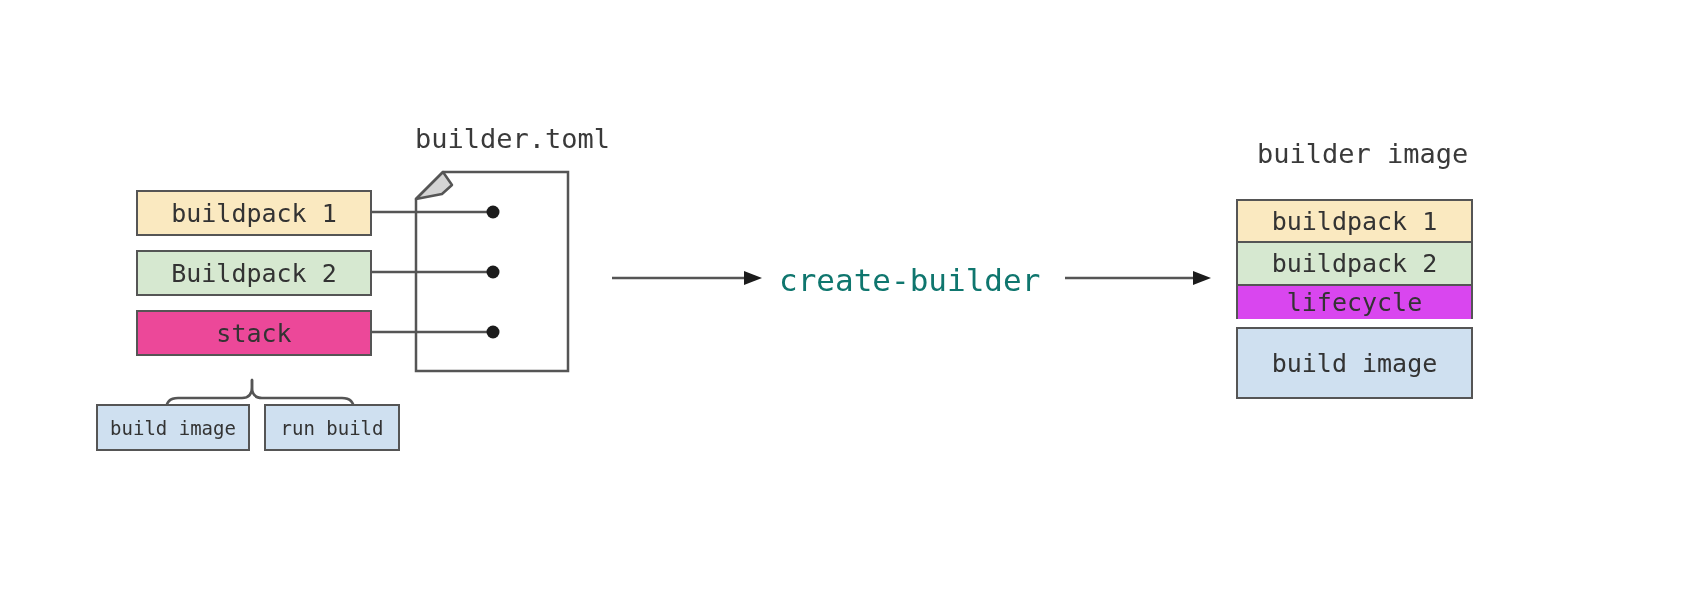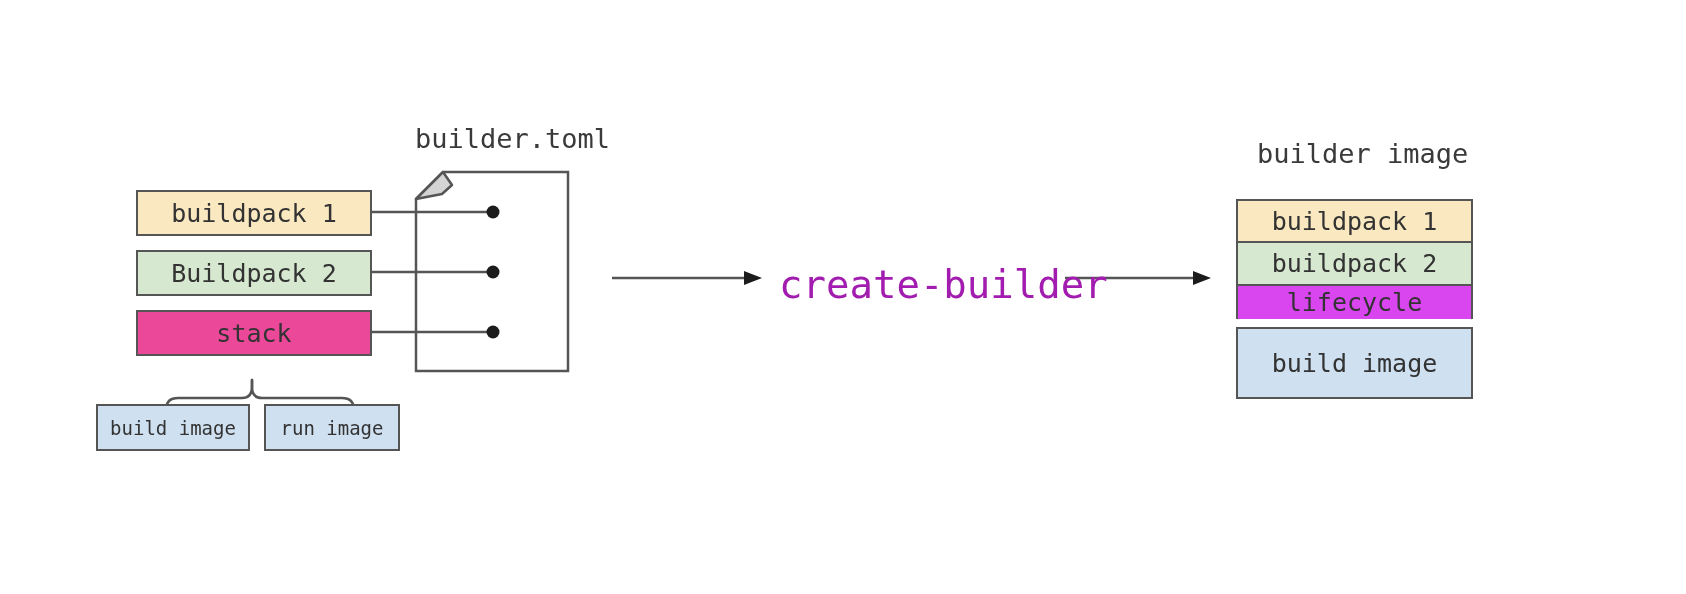--- a/index.html
+++ b/index.html
@@ -67,22 +67,22 @@
     justify-content: center;
     font-family: "DejaVu Sans Mono", "Liberation Mono", monospace;
     font-size: 25px;
     color: #333333;
     white-space: pre;
     left: 1236px;
     width: 237px;
   }
   .cmd-lbl {
     position: absolute;
-    font-size: 39px;
-    color: #a21caf;
+    font-size: 31px;
+    color: #0f766e;
     white-space: pre;
   }
 </style>
 </head>
 <body>
 
 <div id="canvas">
 
   <svg class="layer" viewBox="0 0 1686 594" xmlns="http://www.w3.org/2000/svg">
 
@@ -146,21 +146,21 @@
 
   <div class="box box-left" style="left:136px; top:310px; background:#ec4899;">
     <span>stack</span>
   </div>
 
   <div class="box small-box" style="left:96px; top:404px; width:154px;">
     <span>build image</span>
   </div>
 
   <div class="box small-box" style="left:264px; top:404px; width:136px;">
-    <span>run image</span>
+    <span>run build</span>
   </div>
 
   <div class="cmd-lbl" style="left:779px; top:262px;">create-builder</div>
 
   <div class="stack-cell" style="top:199px; height:42px; background:#fae9c0;
               border:2.5px solid #555555; border-bottom:none;">
     <span>buildpack 1</span>
   </div>
 
   <div class="stack-cell" style="top:241px; height:43px; background:#d6e8d0;

